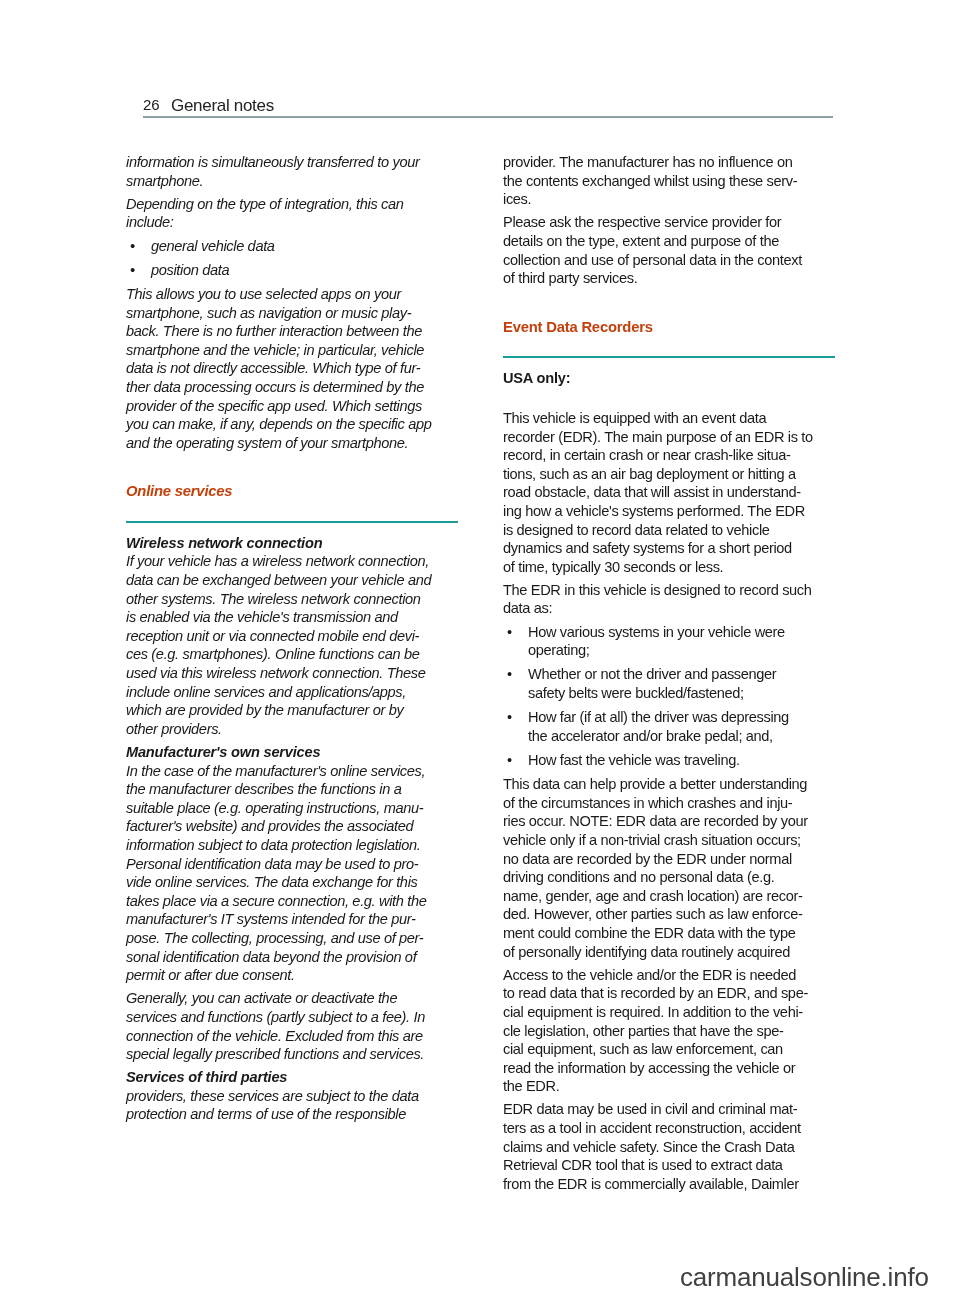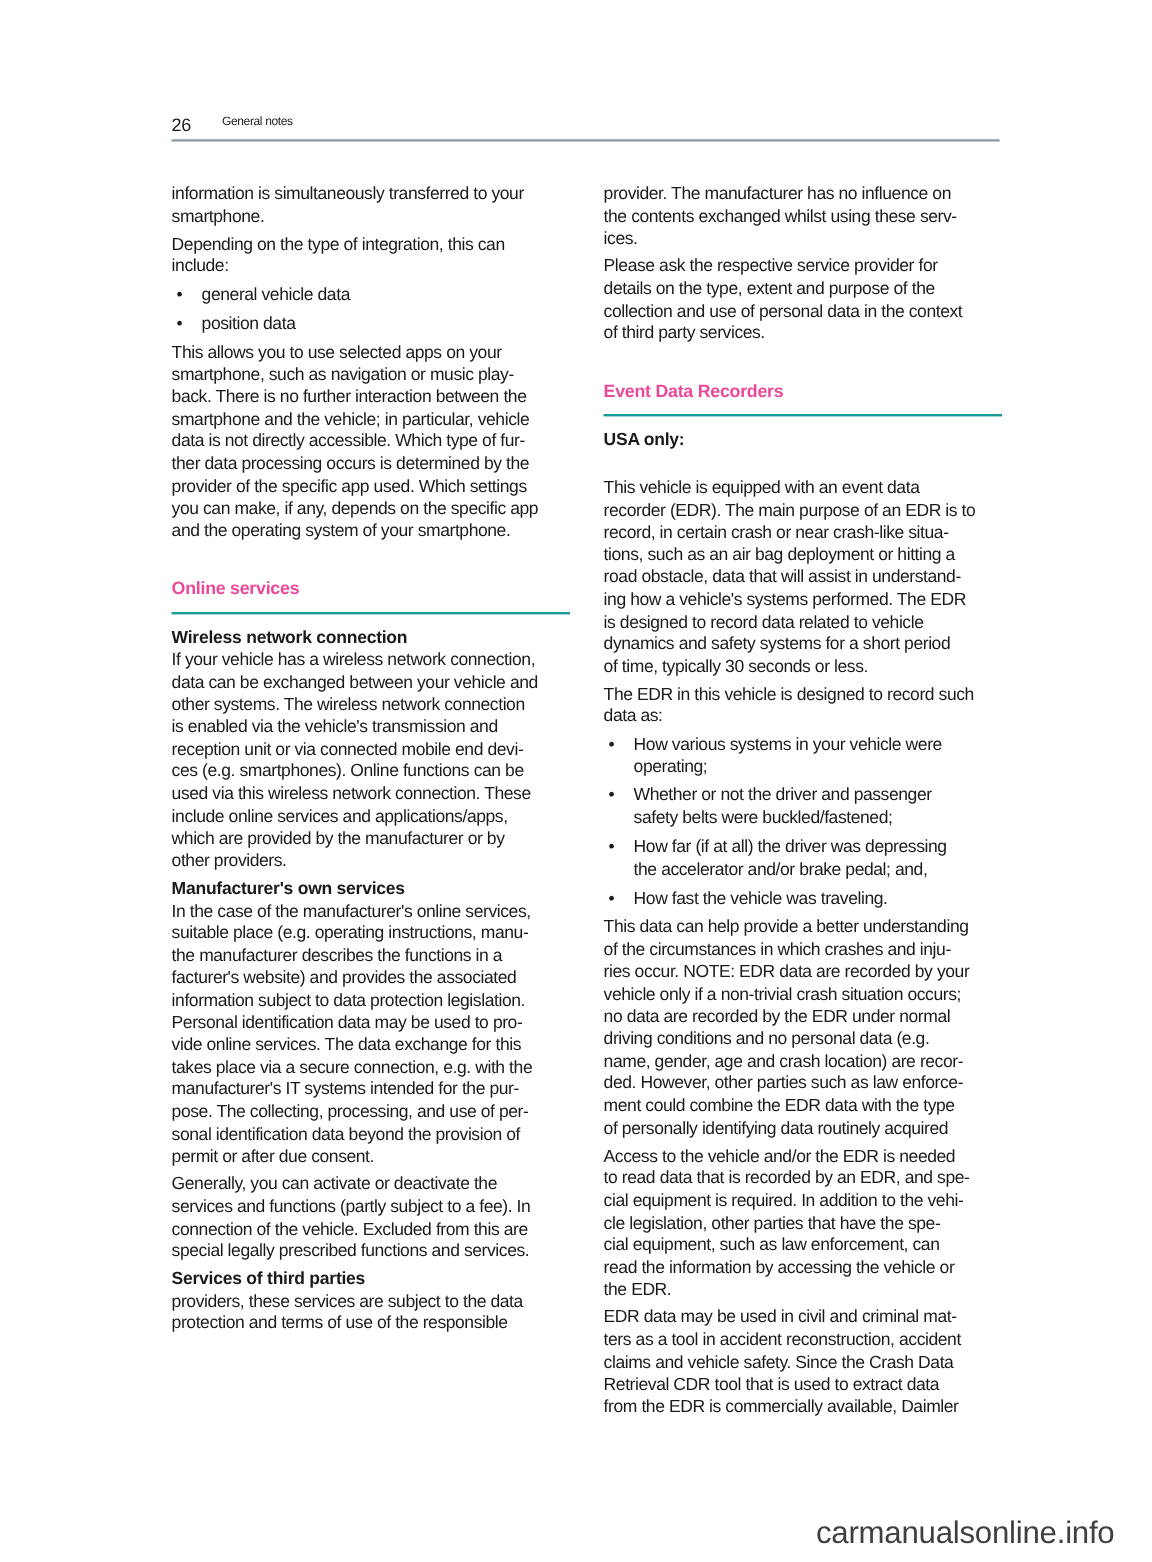--- a/index.html
+++ b/index.html
@@ -1,32 +1,32 @@
 <!DOCTYPE html>
 <html><head>
 <meta charset="utf-8">
 <style>
   html, body { margin: 0; padding: 0; background: #ffffff; }
   body { width: 960px; height: 1302px; position: relative; overflow: hidden;
          font-family: "Liberation Sans", sans-serif; color: #1a1a1a; }
   .page-header { position: absolute; left: 143px; top: 96px; width: 690px; height: 20px;
                  border-bottom: 2px solid #8fa0a6; }
   .page-num { position: absolute; left: 0; top: 0; font-weight: normal; font-size: 15px; letter-spacing: -0.2px; }
-  .page-title { position: absolute; left: 42px; top: 0; font-size: 10px; letter-spacing: -0.3px; color: #222; }
+  .page-title { position: absolute; left: 28px; top: 0; font-size: 17px; letter-spacing: -0.3px; color: #222; }
   .col { position: absolute; top: 153px; width: 332px; font-size: 14.6px; line-height: 18.6px;
          letter-spacing: -0.35px; }
-  .col-left { left: 143px; }
+  .col-left { left: 126px; font-style: italic; }
   .col-right { left: 503px; }
   .line { white-space: nowrap; }
   .para { margin-bottom: 4.6px; }
   .bullets { margin: 0 0 0 0; }
   .bullet { position: relative; padding-left: 25px; margin-bottom: 5.6px; }
   .bullet .dot { position: absolute; left: 4px; top: 0; }
-  .section-heading { color: #ec4899; font-weight: bold; font-size: 14.8px; letter-spacing: -0.2px;
-                     border-bottom: 2px solid #1a9d98; padding-bottom: 9px; margin-top: 30px; margin-bottom: 11px; }
+  .section-heading { color: #c2410c; font-weight: bold; font-size: 14.8px; letter-spacing: -0.2px;
+                     border-bottom: 2px solid #1a9d98; padding-bottom: 20px; margin-top: 30px; margin-bottom: 11px; }
   .sub-heading { font-weight: bold; letter-spacing: -0.2px; }
   .sub-heading.spaced { margin-bottom: 21px; }
   .watermark { position: absolute; left: 680px; top: 1262px; font-size: 26px; color: #404040;
                letter-spacing: -0.2px; }
 </style>
 </head>
 <body>
 
 <div class="page-header">
   <span class="page-num">26</span>
@@ -76,22 +76,22 @@
       <div class="line">ces (e.g. smartphones). Online functions can be</div>
       <div class="line">used via this wireless network connection. These</div>
       <div class="line">include online services and applications/apps,</div>
       <div class="line">which are provided by the manufacturer or by</div>
       <div class="line">other providers.</div>
     </div>
 
   <div class="sub-heading">Manufacturer's own services</div>
   <div class="para">
       <div class="line">In the case of the manufacturer's online services,</div>
+      <div class="line">the manufacturer describes the functions in a</div>
       <div class="line">suitable place (e.g. operating instructions, manu-</div>
-      <div class="line">the manufacturer describes the functions in a</div>
       <div class="line">facturer's website) and provides the associated</div>
       <div class="line">information subject to data protection legislation.</div>
       <div class="line">Personal identification data may be used to pro-</div>
       <div class="line">vide online services. The data exchange for this</div>
       <div class="line">takes place via a secure connection, e.g. with the</div>
       <div class="line">manufacturer's IT systems intended for the pur-</div>
       <div class="line">pose. The collecting, processing, and use of per-</div>
       <div class="line">sonal identification data beyond the provision of</div>
       <div class="line">permit or after due consent.</div>
     </div>

